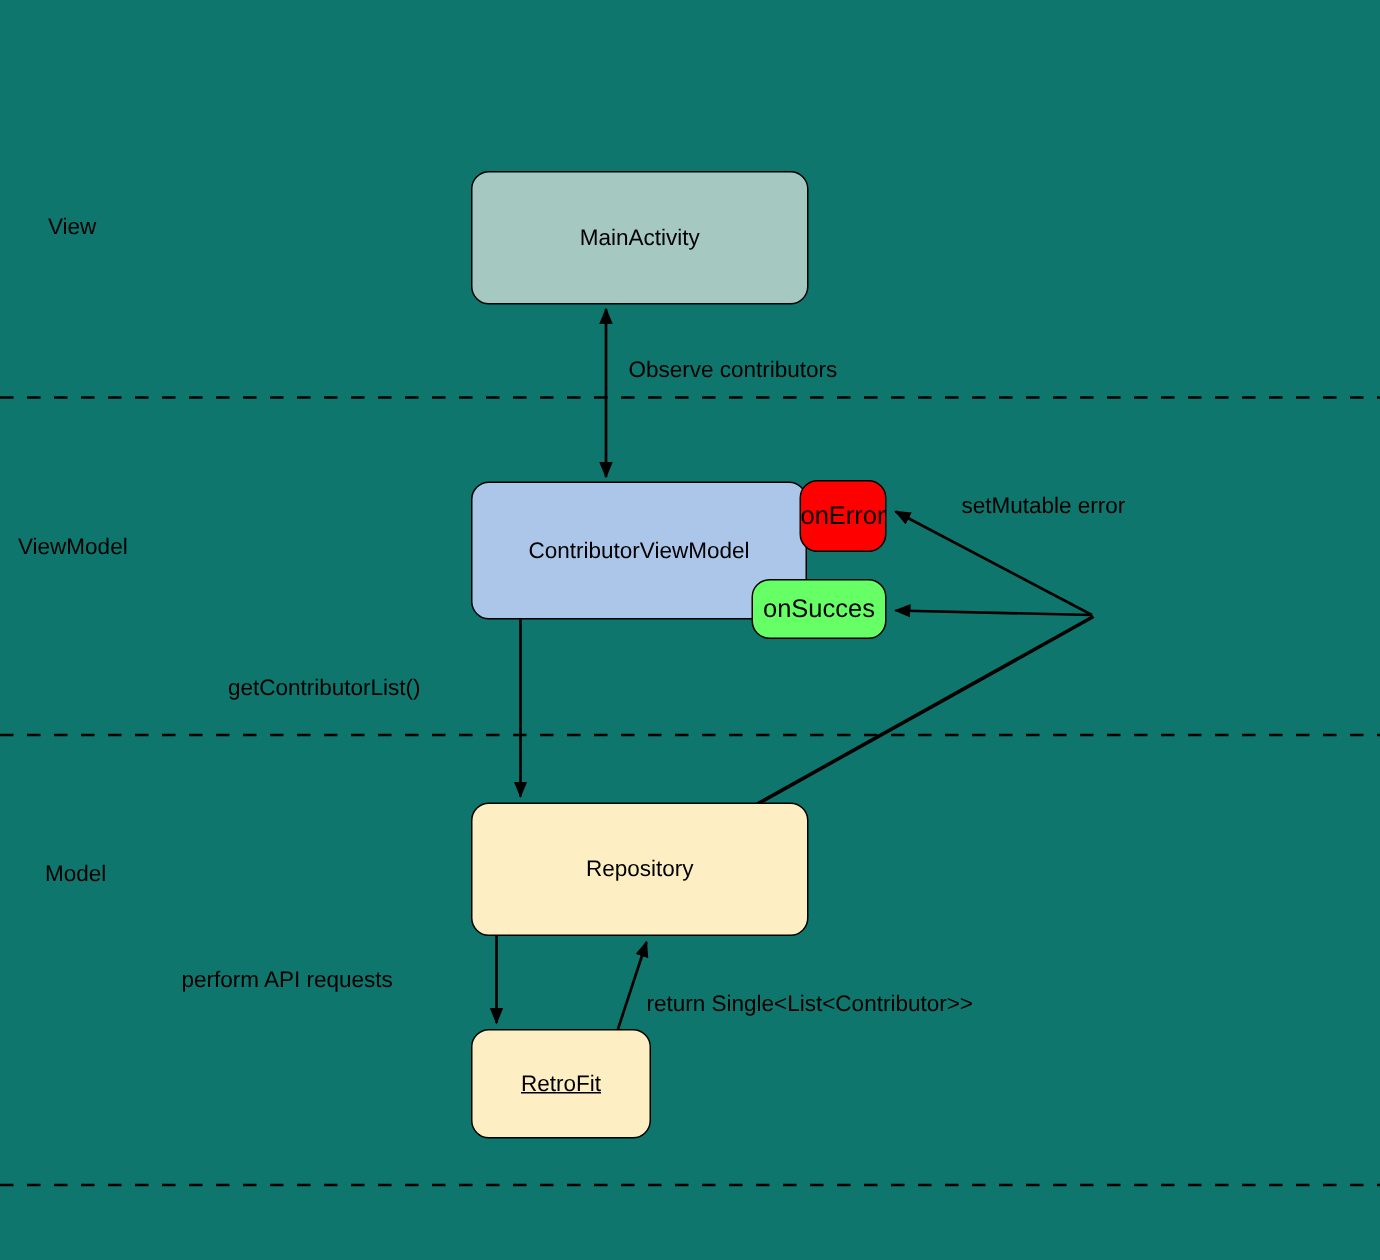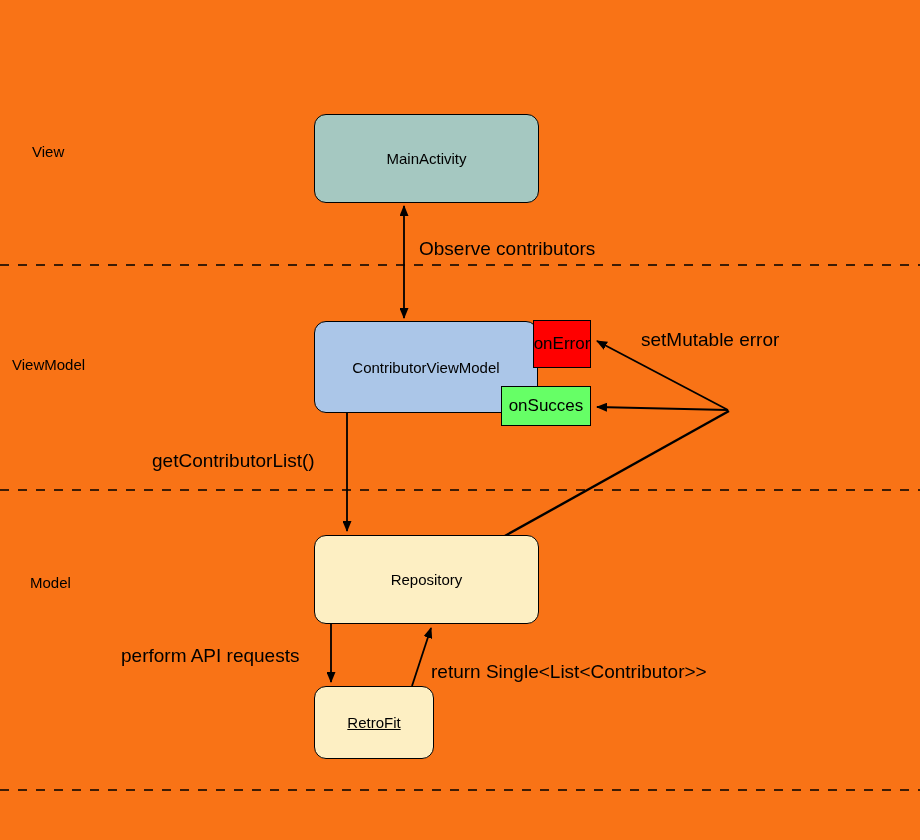--- a/index.html
+++ b/index.html
@@ -4,57 +4,57 @@
 <style>
   html, body {
     margin: 0;
     padding: 0;
     background: #ffffff;
   }
   #canvas {
     position: relative;
     width: 920px;
     height: 840px;
-    background: #f97316;
+    background: #0f766e;
     font-family: "Liberation Sans", sans-serif;
     overflow: hidden;
   }
   #svg-layer {
     position: absolute;
     top: 0;
     left: 0;
     width: 920px;
     height: 840px;
   }
   .layer-label {
     position: absolute;
     font-size: 15px;
     color: #000000;
     white-space: nowrap;
   }
   .edge-label {
     position: absolute;
-    font-size: 19px;
+    font-size: 15px;
     color: #000000;
     white-space: nowrap;
   }
   .node {
     position: absolute;
     box-sizing: border-box;
     display: flex;
     align-items: center;
     justify-content: center;
     border: 1.6px solid #000000;
     border-radius: 12px;
     font-size: 15px;
     color: #000000;
     text-align: center;
   }
   .node-small {
-    border-radius: 0;
+    border-radius: 12px;
     font-size: 17px;
   }
   #node-main-activity {
     left: 314px; top: 114px; width: 225px; height: 89px;
     background: #a5c8c1;
     z-index: 3;
   }
   #node-contributor-viewmodel {
     left: 314px; top: 321px; width: 224px; height: 92px;
     background: #abc6e8;

